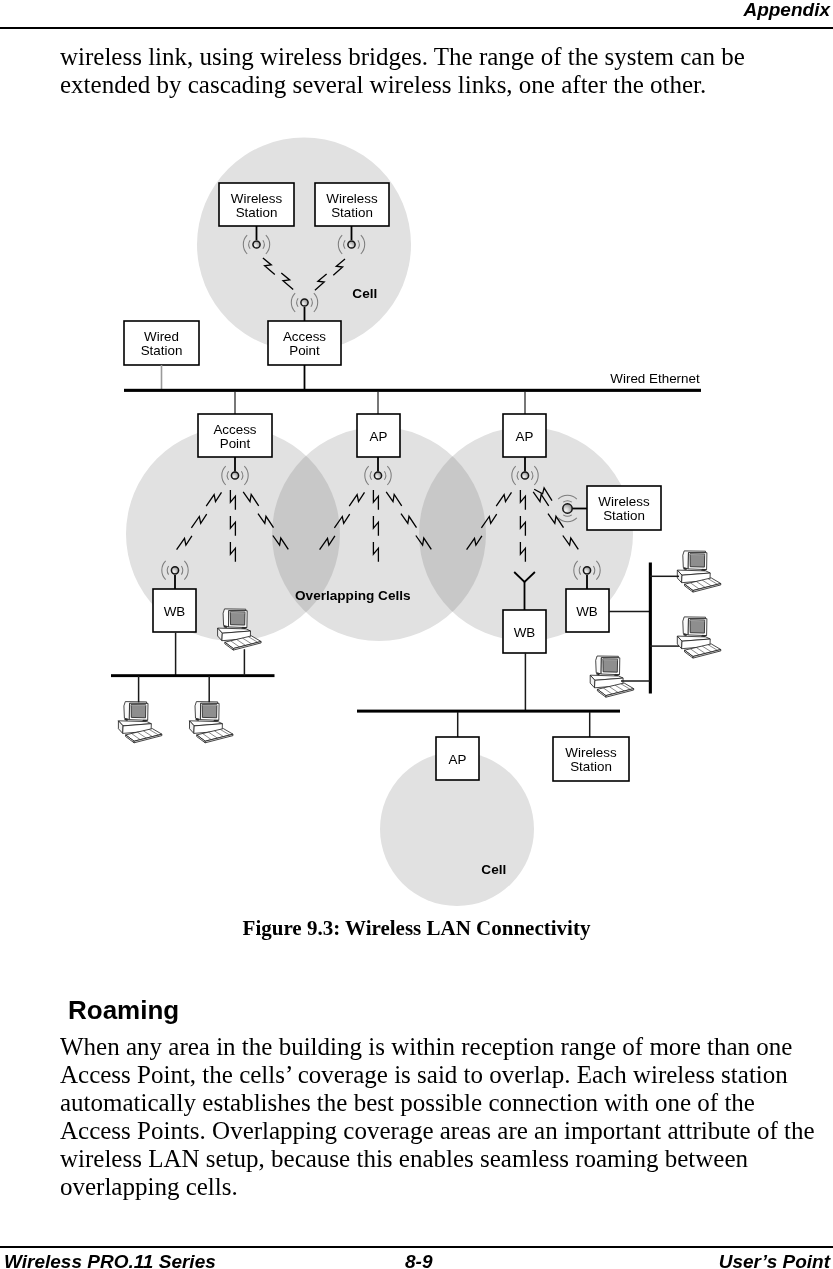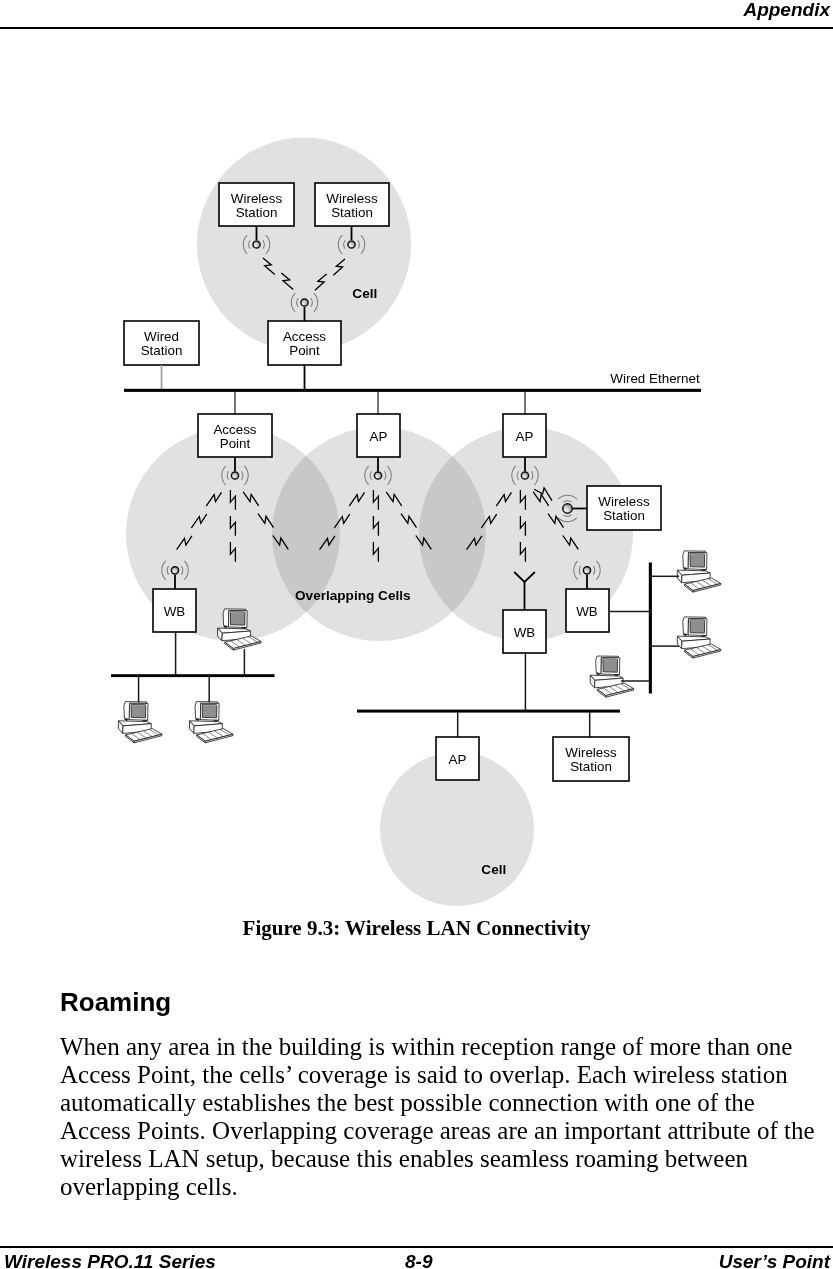--- a/index.html
+++ b/index.html
@@ -4,21 +4,21 @@
 <title>BreezeNET PRO.11 Series — Appendix 8-9</title>
 <style>
 html,body{margin:0;padding:0;}
 body{width:833px;height:1269px;background:#fff;font-family:"Liberation Serif",serif;overflow:hidden;position:relative;}
 .page{position:absolute;left:0;top:3px;width:833px;height:964px;transform:translateZ(0);}
 .hdr-title{position:absolute;right:3px;top:-4px;font-family:"Liberation Sans",sans-serif;font-weight:bold;font-style:italic;font-size:19px;color:#000;}
 .hdr-rule{position:absolute;left:0;top:24px;width:833px;height:2px;background:#000;}
 .ftr-rule{position:absolute;left:0;top:1243px;width:833px;height:1.5px;background:#000;}
 .ftr{position:absolute;top:1248px;font-family:"Liberation Sans",sans-serif;font-weight:bold;font-style:italic;font-size:19px;color:#000;}
 .body-text{position:absolute;left:60px;font-size:25px;line-height:28.0px;color:#000;}
-h2.sec{position:absolute;left:60px;margin:0;font-family:"Liberation Sans",sans-serif;font-weight:bold;font-size:26px;color:#000;}
+h2.sec{position:absolute;left:60px;margin:8px;font-family:"Liberation Sans",sans-serif;font-weight:bold;font-size:26px;color:#000;}
 .caption{position:absolute;left:0;width:833px;text-align:center;font-weight:bold;font-size:21px;color:#000;}
 svg.fig{position:absolute;left:0;top:0;}
 svg.fig .nb{fill:#fff;stroke:#000;stroke-width:1.6;}
 svg.fig .ln{fill:none;stroke:#000;stroke-width:1.8;}
 svg.fig .lng{fill:none;stroke:#9a9a9a;stroke-width:1.6;}
 svg.fig .lng2{fill:none;stroke:#555;stroke-width:1.6;}
 svg.fig .lnt{fill:none;stroke:#1a1a1a;stroke-width:1.5;}
 svg.fig .ant path{fill:none;stroke:#7d7d7d;stroke-width:1.05;}
 svg.fig .blt path{fill:none;stroke:#000;stroke-width:1.3;}
 svg.fig .pc path{stroke:#1a1a1a;stroke-width:0.8;stroke-linejoin:round;}
@@ -28,20 +28,21 @@
 .lblb{font-size:13.6px;font-weight:bold;}
 </style>
 </head>
 <body>
 
 <div class="page">
 
   <div class="hdr-title">Appendix</div>
   <div class="hdr-rule"></div>
 
+  <div class="body-text" style="top:39.5px;width:700px">wireless link, using wireless bridges. The range of the system can be extended by cascading several wireless links, one after the other.</div>
 
   <svg class="fig" width="833" height="1269" viewBox="0 0 833 1269">
 <defs>
         <radialGradient id="ballg" cx="33%" cy="70%" r="88%">
           <stop offset="0%" stop-color="#f4f4f4"></stop>
           <stop offset="30%" stop-color="#d8d8d8"></stop>
           <stop offset="100%" stop-color="#787878"></stop>
         </radialGradient>
         <clipPath id="cA">
           <circle cx="233" cy="531" r="107"></circle>

